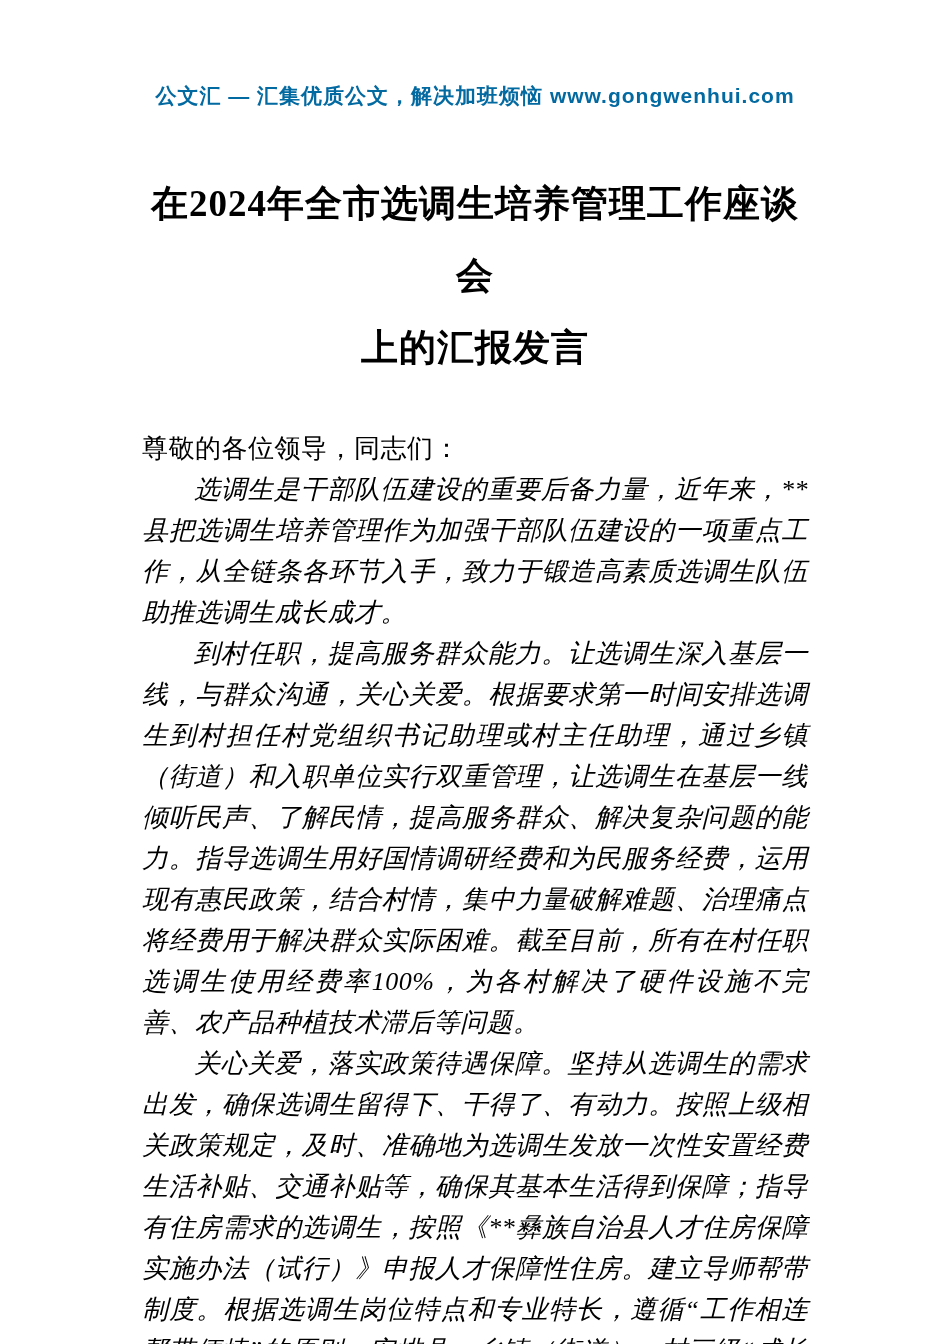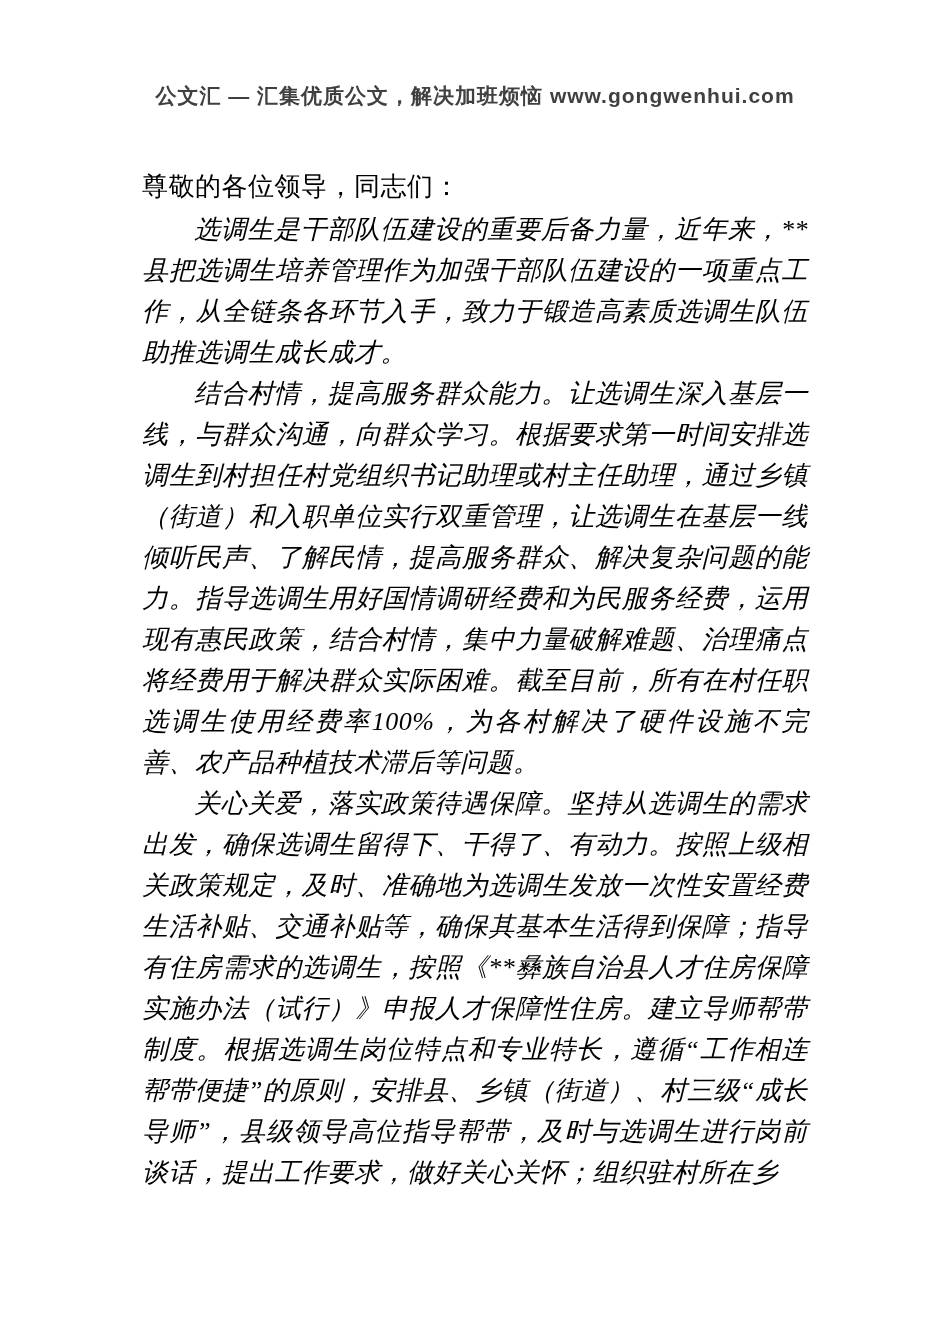--- a/index.html
+++ b/index.html
@@ -19,60 +19,63 @@
       color: #000000;
       font-family: "Liberation Serif", "DejaVu Serif", serif;
     }
     .site-header {
       text-align: center;
       font-family: "Liberation Sans", "DejaVu Sans", sans-serif;
       font-size: 21px;
       font-weight: bold;
       letter-spacing: 1px;
       margin-bottom: 58px;
-      color: #404040;
+      color: #0369a1;
     }
     .doc-title {
       text-align: center;
       font-weight: bold;
       font-size: 37px;
       line-height: 72px;
       margin: 0 0 44px 0;
       letter-spacing: 1px;
     }
     .doc-title .title-line {
       display: block;
     }
     .body-text {
       font-size: 26px;
       line-height: 41px;
       text-align: justify;
       letter-spacing: 0.5px;
     }
     .salutation {
       margin: 0;
-      font-family: Liberation Mono, monospace;
     }
     .para {
       margin: 0;
       text-indent: 2em;
       font-style: italic;
     }
   </style>
 </head>
 <body>
 
 <div class="page">
 
   <div class="site-header">公文汇 — 汇集优质公文，解决加班烦恼 www.gongwenhui.com</div>
 
+  <h1 class="doc-title">
+    <span class="title-line">在2024年全市选调生培养管理工作座谈会</span>
+    <span class="title-line">上的汇报发言</span>
+  </h1>
 
   <div class="body-text">
     <p class="salutation">尊敬的各位领导，同志们：</p>
 
     <p class="para">选调生是干部队伍建设的重要后备力量，近年来，**县把选调生培养管理作为加强干部队伍建设的一项重点工作，从全链条各环节入手，致力于锻造高素质选调生队伍助推选调生成长成才。</p>
 
-    <p class="para">结合村情，提高服务群众能力。让选调生深入基层一线，与群众沟通，向群众学习。根据要求第一时间安排选调生到村担任村党组织书记助理或村主任助理，通过乡镇（街道）和入职单位实行双重管理，让选调生在基层一线倾听民声、了解民情，提高服务群众、解决复杂问题的能力。指导选调生用好国情调研经费和为民服务经费，运用现有惠民政策，结合村情，集中力量破解难题、治理痛点将经费用于解决群众实际困难。截至目前，所有在村任职选调生使用经费率100%，为各村解决了硬件设施不完善、农产品种植技术滞后等问题。</p>
+    <p class="para">到村任职，提高服务群众能力。让选调生深入基层一线，与群众沟通，关心关爱。根据要求第一时间安排选调生到村担任村党组织书记助理或村主任助理，通过乡镇（街道）和入职单位实行双重管理，让选调生在基层一线倾听民声、了解民情，提高服务群众、解决复杂问题的能力。指导选调生用好国情调研经费和为民服务经费，运用现有惠民政策，结合村情，集中力量破解难题、治理痛点将经费用于解决群众实际困难。截至目前，所有在村任职选调生使用经费率100%，为各村解决了硬件设施不完善、农产品种植技术滞后等问题。</p>
 
     <p class="para">关心关爱，落实政策待遇保障。坚持从选调生的需求出发，确保选调生留得下、干得了、有动力。按照上级相关政策规定，及时、准确地为选调生发放一次性安置经费生活补贴、交通补贴等，确保其基本生活得到保障；指导有住房需求的选调生，按照《**彝族自治县人才住房保障实施办法（试行）》申报人才保障性住房。建立导师帮带制度。根据选调生岗位特点和专业特长，遵循“工作相连帮带便捷”的原则，安排县、乡镇（街道）、村三级“成长导师”，县级领导高位指导帮带，及时与选调生进行岗前谈话，提出工作要求，做好关心关怀；组织驻村所在乡</p>
   </div>
 
 </div>
 
 </body></html>

